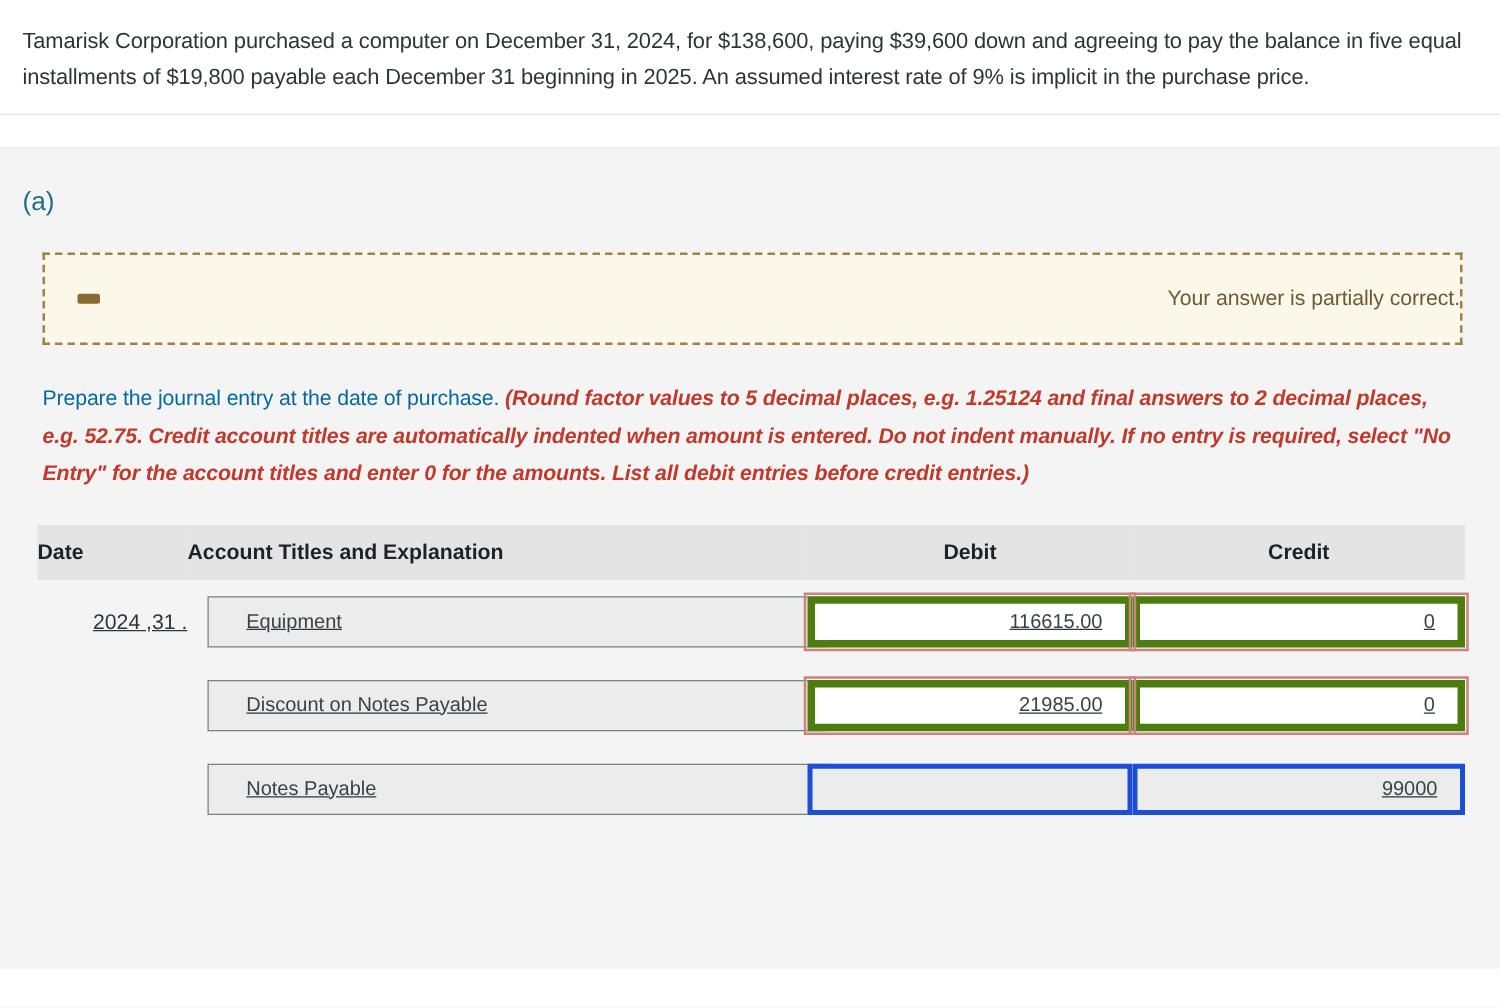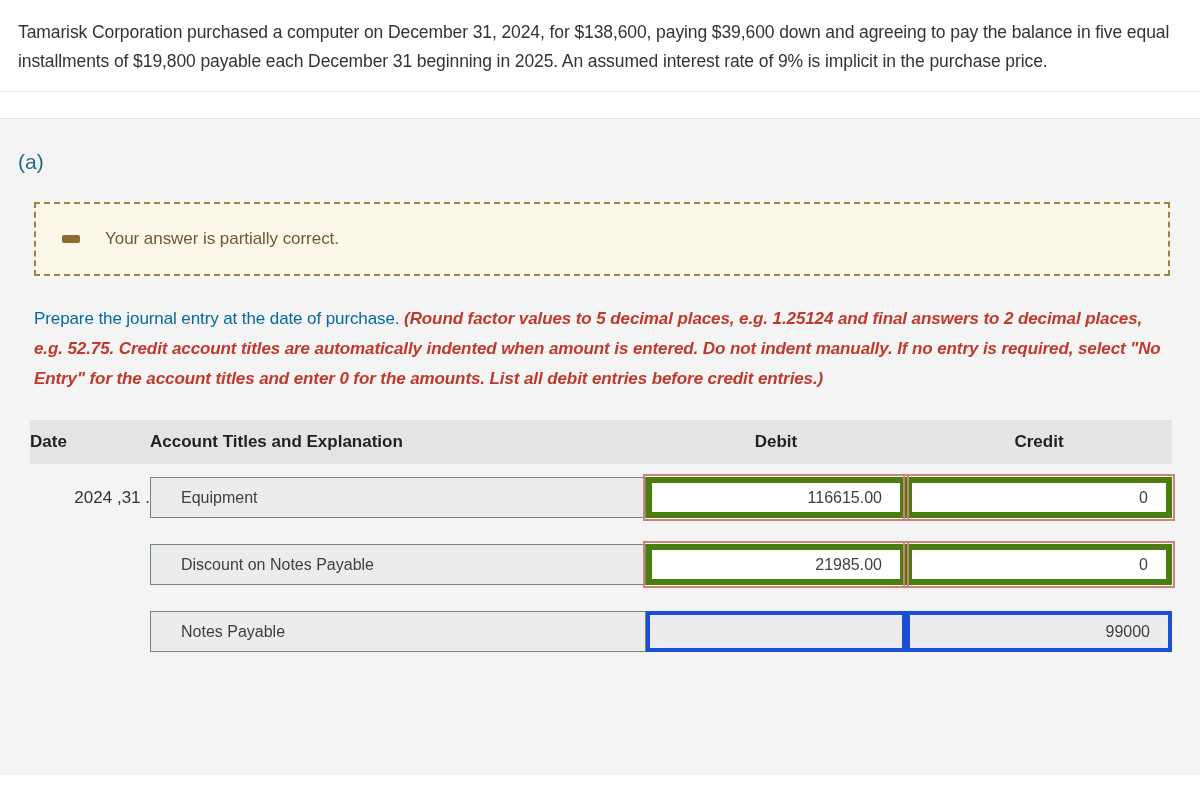--- a/index.html
+++ b/index.html
@@ -62,20 +62,21 @@
     padding: 30px 30px 0 34px;
   }
   .alert {
     border: 2px dashed #a08245;
     background: #fcf8e9;
     height: 74px;
     display: flex;
     align-items: center;
     padding-left: 26px;
     max-width: 1136px;
+    justify-content: space-between;
   }
   .alert-icon {
     width: 18px;
     height: 8px;
     background: #8a6b33;
     border-radius: 2px;
     flex: 0 0 auto;
   }
   .alert-text {
     margin-left: 25px;
@@ -120,20 +121,21 @@
   }
   th.col-date   { width: 120px; text-align: left;   padding-left: 12px; }
   th.col-acct   { width: 496px; text-align: left;   padding-left: 18px; }
   th.col-debit  { width: 260px; text-align: center; }
   th.col-credit { width: 266px; text-align: center; }
 
   .jtable tbody td {
     padding: 0;
     height: 67px;
     vertical-align: middle;
+    text-decoration: underline;
   }
 
   .date-cell {
     font-size: 17px;
     color: #2f3438;
     text-align: right;
     padding-right: 8px;
     white-space: nowrap;
     overflow: hidden;
     direction: rtl;
@@ -150,20 +152,21 @@
     font-family: "Liberation Sans", sans-serif;
     font-size: 16px;
     color: #3b4145;
     outline: none;
     display: block;
   }
   .field.acct {
     border: 1px solid #6d8b6d;
     text-align: left;
     padding-left: 30px;
+    margin-left: 16px;
   }
   .field.num-ok {
     border: 4px solid #1d4ed8;
     text-align: right;
     padding-right: 18px;
   }
   
   .field.num-bad {
     border: 6px solid #4d7c0f;
     outline: 2px solid #c9847e;

